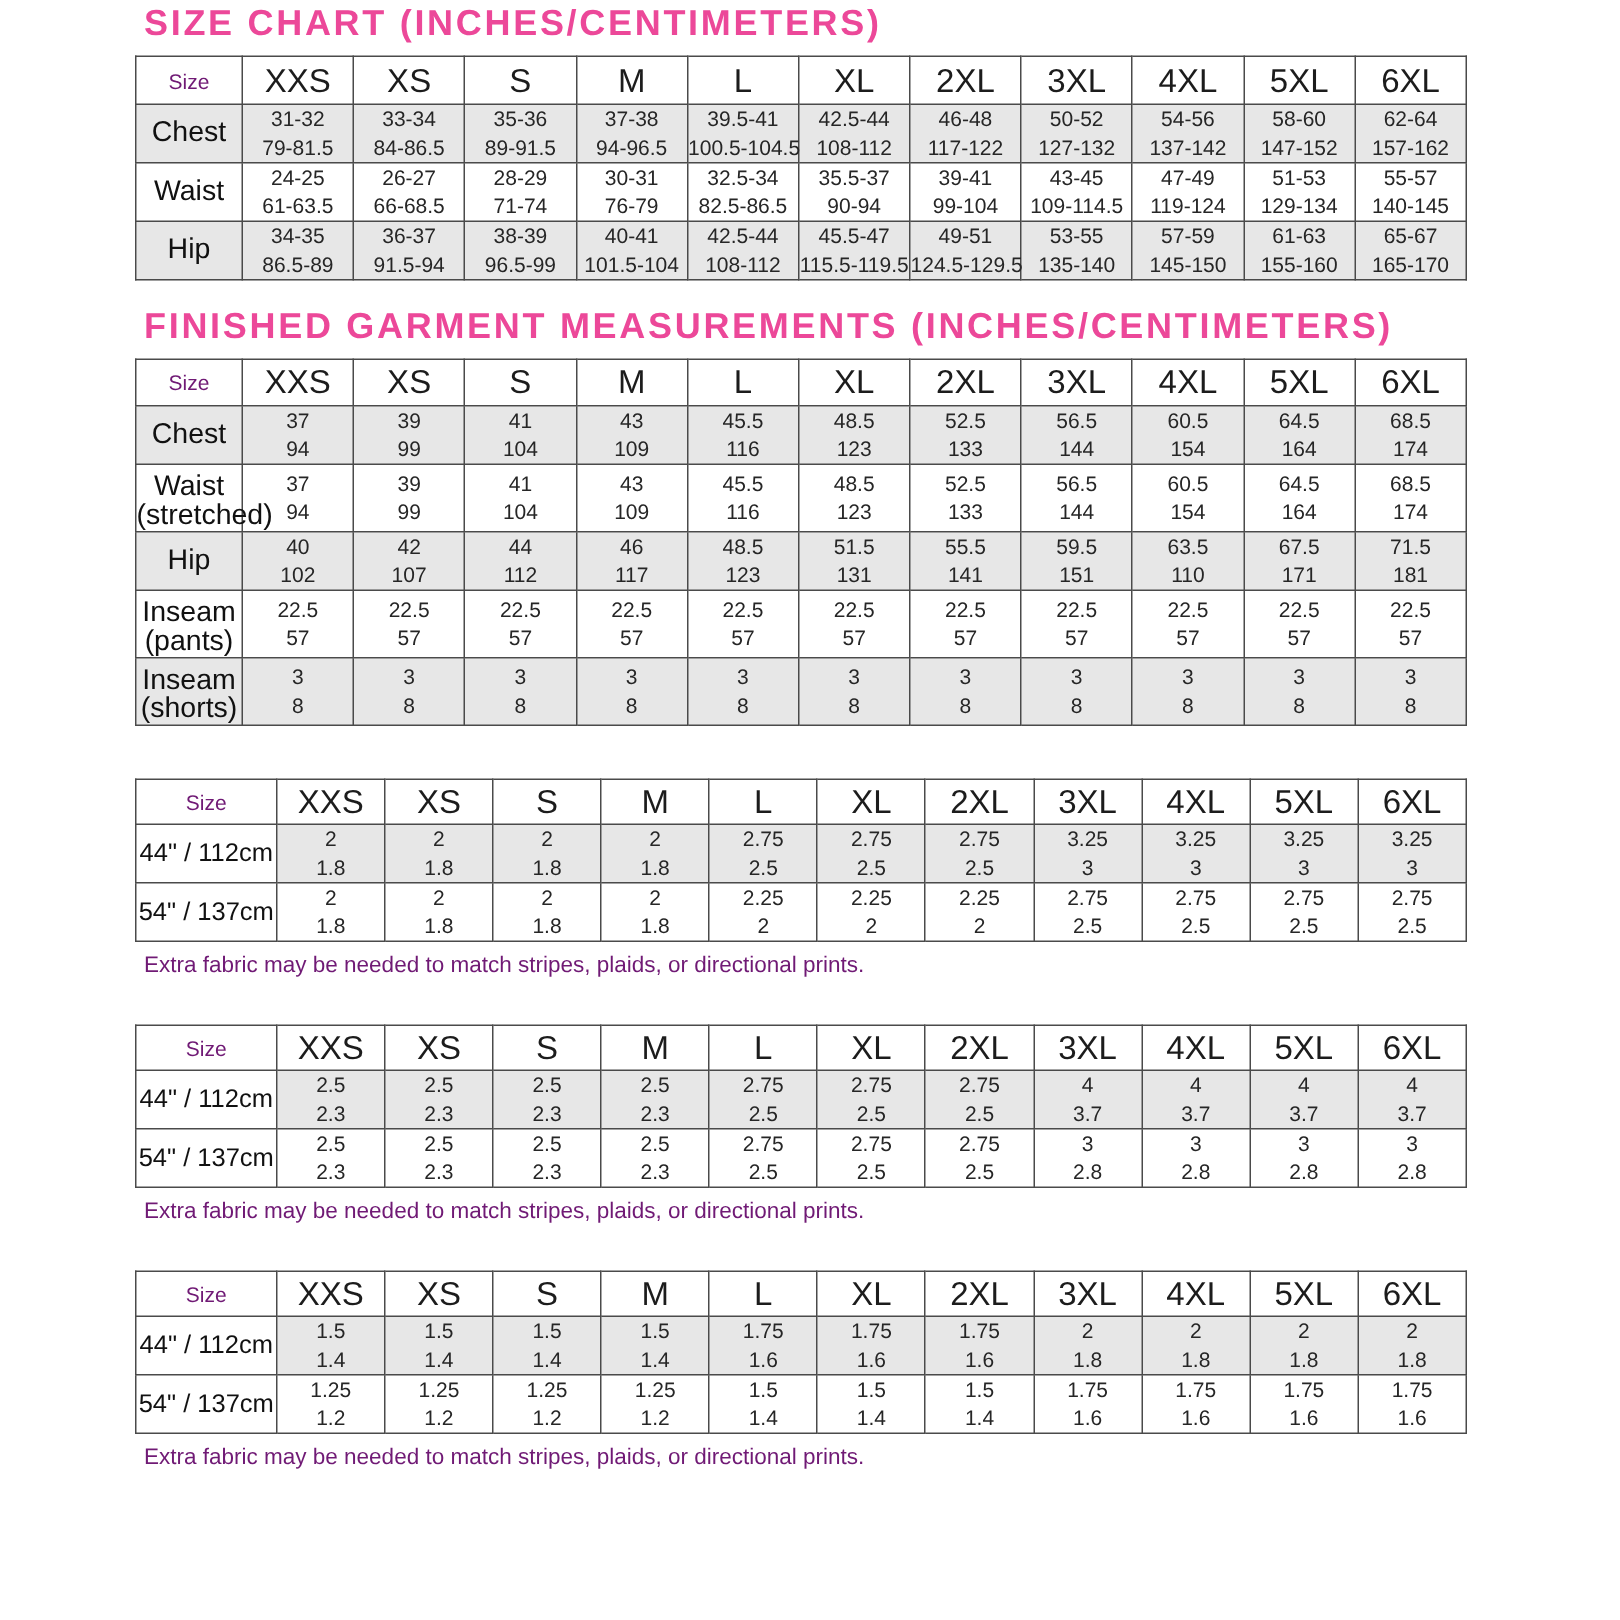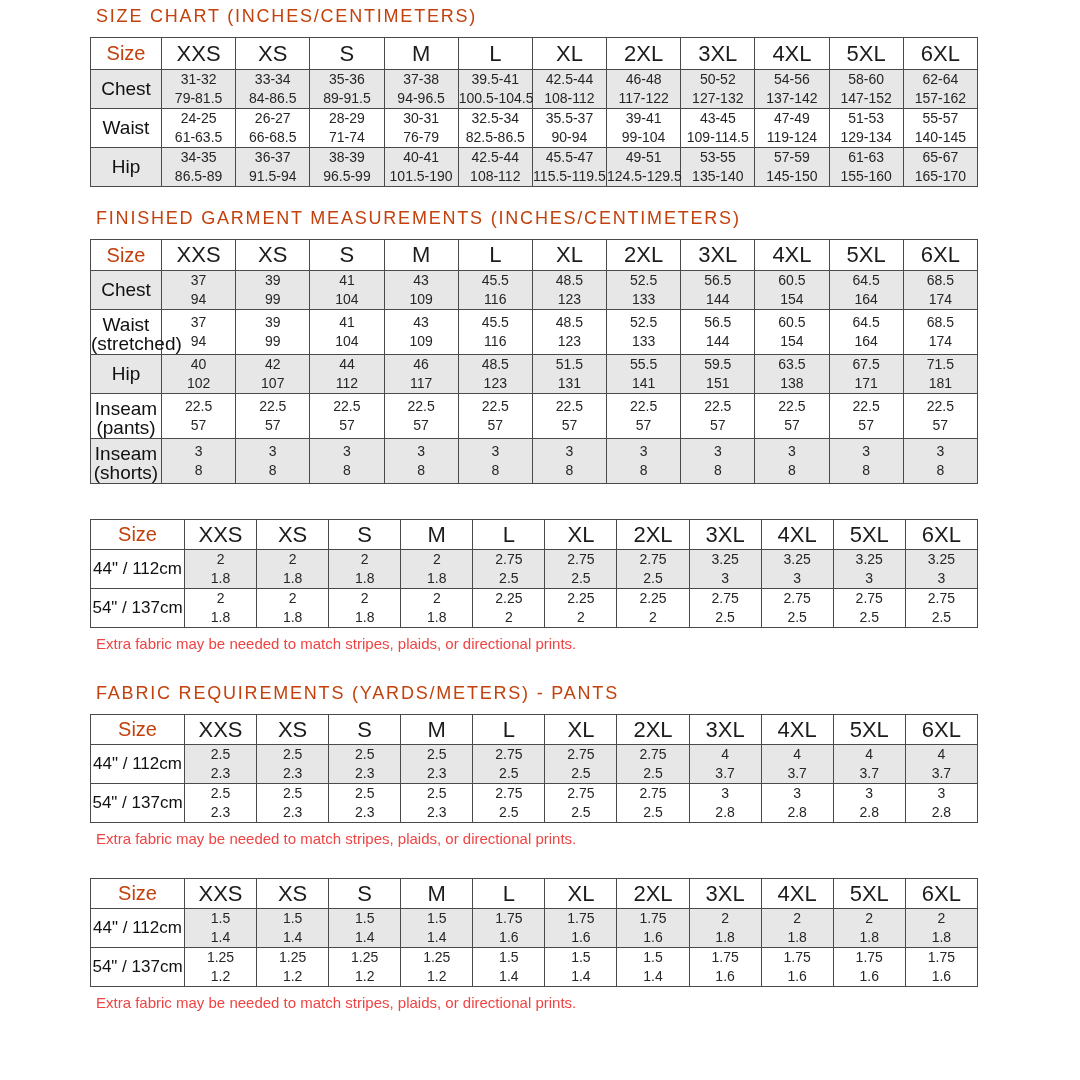--- a/index.html
+++ b/index.html
@@ -9,25 +9,25 @@
     width: 1080px; height: 1080px;
     background: #ffffff;
     font-family: "Liberation Sans", sans-serif;
     color: #222222;
     overflow: hidden;
   }
   .page { width: 888px; margin-left: 90px; padding-top: 6px; }
 
   .section-title {
     margin: 0 0 11px 6px;
-    font-size: 18px;
+    font-size: 24px;
     line-height: 20px;
-    font-weight: 400;
+    font-weight: 700;
     letter-spacing: 1.8px;
-    color: #c2410c;
+    color: #ec4899;
     white-space: nowrap;
   }
   .section-2 { margin-top: 21px; }
   .section-3 { margin-top: 35px; }
   .section-4 { margin-top: 30px; }
   .section-5 { margin-top: 30px; }
 
   table {
     border-collapse: collapse;
     width: 100%;
@@ -38,21 +38,21 @@
     padding: 0;
     text-align: center;
     vertical-align: middle;
     font-weight: 400;
     background: #ffffff;
   }
   col.label-col { width: 71px; }
   table.wide-label col.label-col { width: 94px; }
 
   thead th.size-head { font-size: 22px; color: #1c1c1c; }
-  thead th.corner    { font-size: 20px; color: #c2410c; }
+  thead th.corner    { font-size: 14px; color: #701a75; }
 
   tbody tr.shaded td { background: #e7e7e7; }
   table.label-shaded tbody tr.shaded th { background: #e7e7e7; }
 
   .row-label    { font-size: 19px; line-height: 22px; color: #111111; }
   .row-sublabel { font-size: 19px; line-height: 15px; color: #111111; }
   table.t-fabric .row-label { font-size: 17px; }
 
   .cell-line { font-size: 14px; line-height: 19px; color: #262626; white-space: nowrap; }
 
@@ -61,21 +61,21 @@
   .t-finished thead tr { height: 31px; }
   .t-finished tbody tr { height: 36px; }
   .t-finished tbody tr.has-sub { height: 45px; }
   .t-fabric   thead tr { height: 30px; }
   .t-fabric   tbody tr { height: 38px; }
 
   .note {
     margin: 7px 0 0 6px;
     font-size: 15px;
     line-height: 18px;
-    color: #ef4444;
+    color: #701a75;
   }
 </style>
 </head>
 <body>
 
 <div class="page">
 
   <section class="section-1">
     <h2 class="section-title">SIZE CHART (INCHES/CENTIMETERS)</h2>
     <table class="t-size label-shaded">
@@ -219,21 +219,21 @@
             <td>
               <div class="cell-line">36-37</div>
               <div class="cell-line">91.5-94</div>
             </td>
             <td>
               <div class="cell-line">38-39</div>
               <div class="cell-line">96.5-99</div>
             </td>
             <td>
               <div class="cell-line">40-41</div>
-              <div class="cell-line">101.5-190</div>
+              <div class="cell-line">101.5-104</div>
             </td>
             <td>
               <div class="cell-line">42.5-44</div>
               <div class="cell-line">108-112</div>
             </td>
             <td>
               <div class="cell-line">45.5-47</div>
               <div class="cell-line">115.5-119.5</div>
             </td>
             <td>
@@ -425,21 +425,21 @@
             <td>
               <div class="cell-line">55.5</div>
               <div class="cell-line">141</div>
             </td>
             <td>
               <div class="cell-line">59.5</div>
               <div class="cell-line">151</div>
             </td>
             <td>
               <div class="cell-line">63.5</div>
-              <div class="cell-line">138</div>
+              <div class="cell-line">110</div>
             </td>
             <td>
               <div class="cell-line">67.5</div>
               <div class="cell-line">171</div>
             </td>
             <td>
               <div class="cell-line">71.5</div>
               <div class="cell-line">181</div>
             </td>
           </tr>
@@ -677,21 +677,20 @@
               <div class="cell-line">2.75</div>
               <div class="cell-line">2.5</div>
             </td>
           </tr>
         </tbody>
       </table>
     <p class="note">Extra fabric may be needed to match stripes, plaids, or directional prints.</p>
   </section>
 
   <section class="section-4">
-    <h2 class="section-title">FABRIC REQUIREMENTS (YARDS/METERS) - PANTS</h2>
     <table class="t-fabric wide-label">
         <colgroup>
           <col class="label-col">
           <col>
           <col>
           <col>
           <col>
           <col>
           <col>
           <col>

